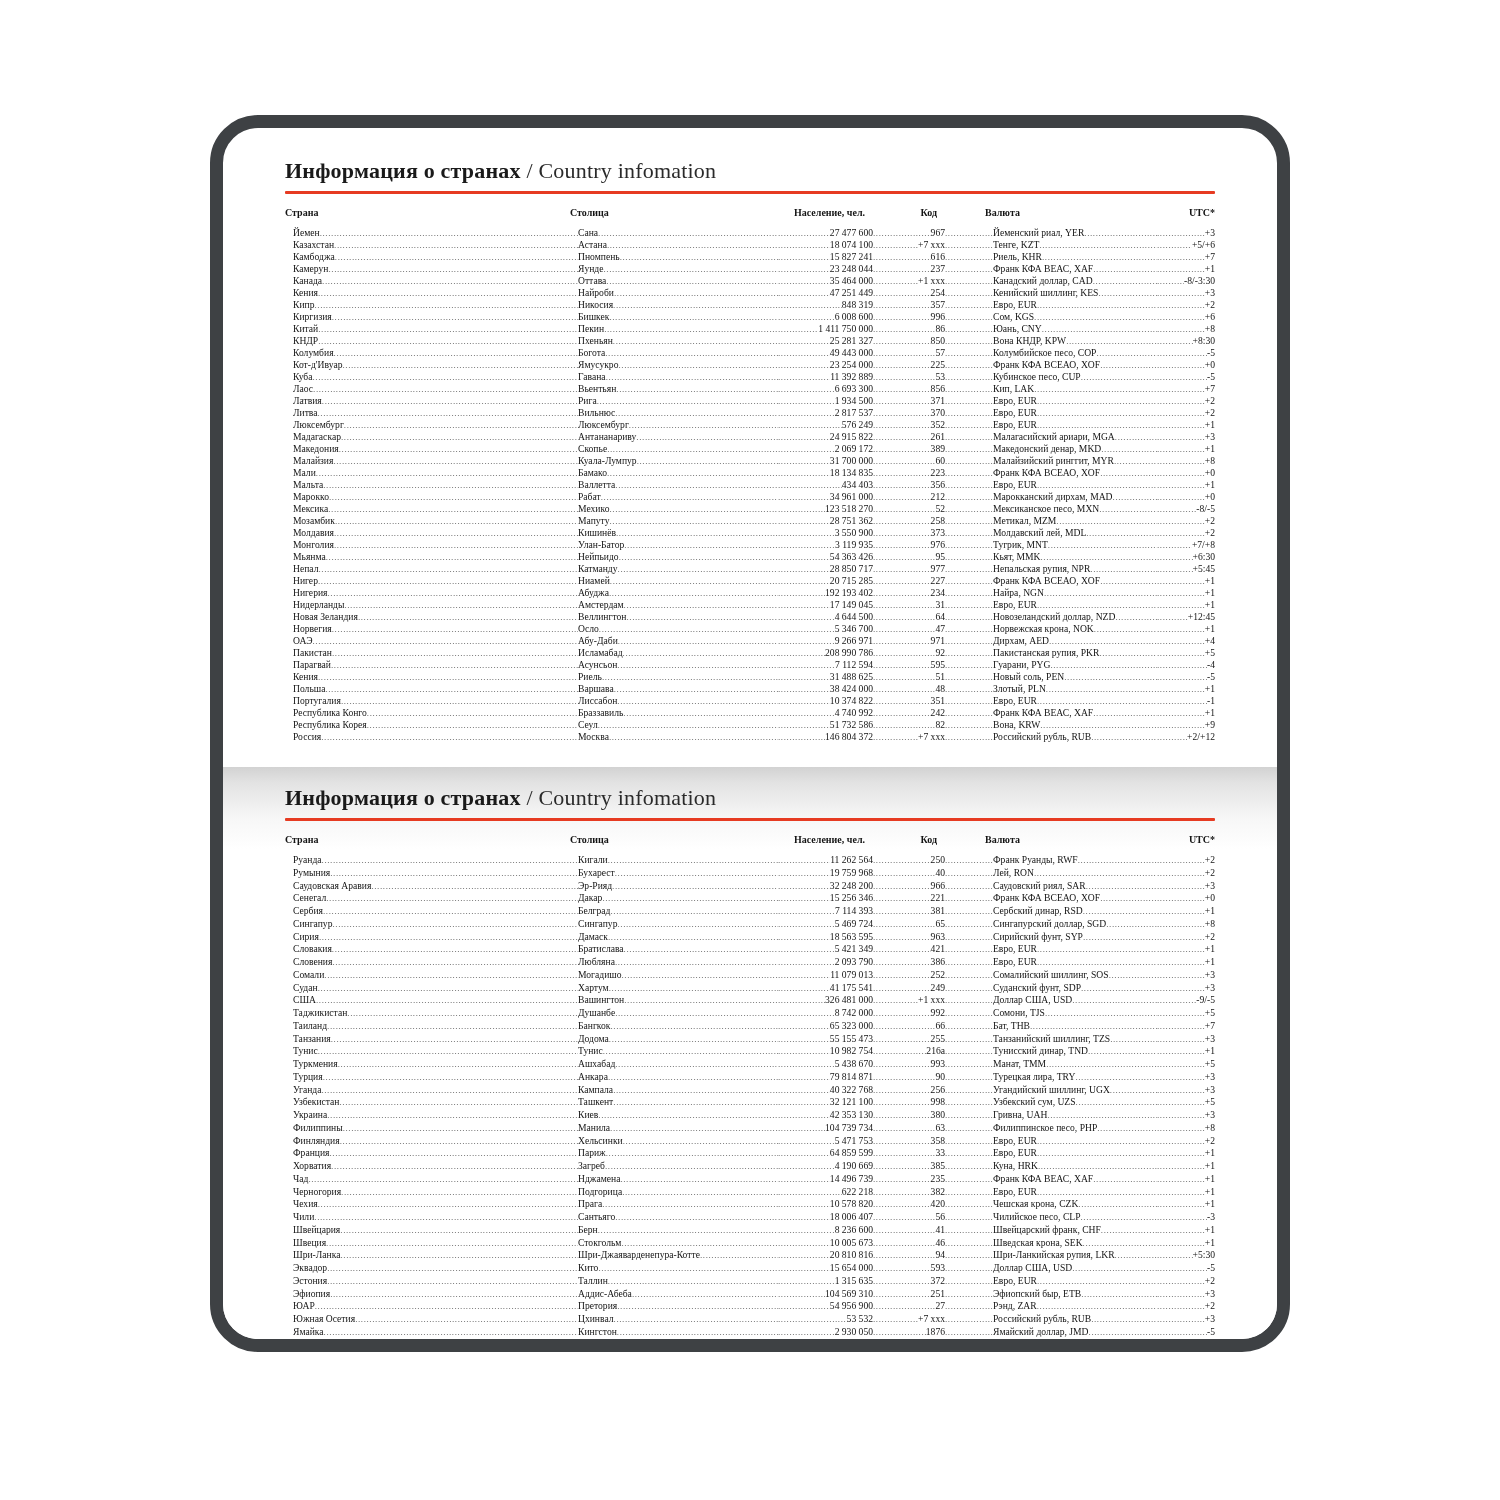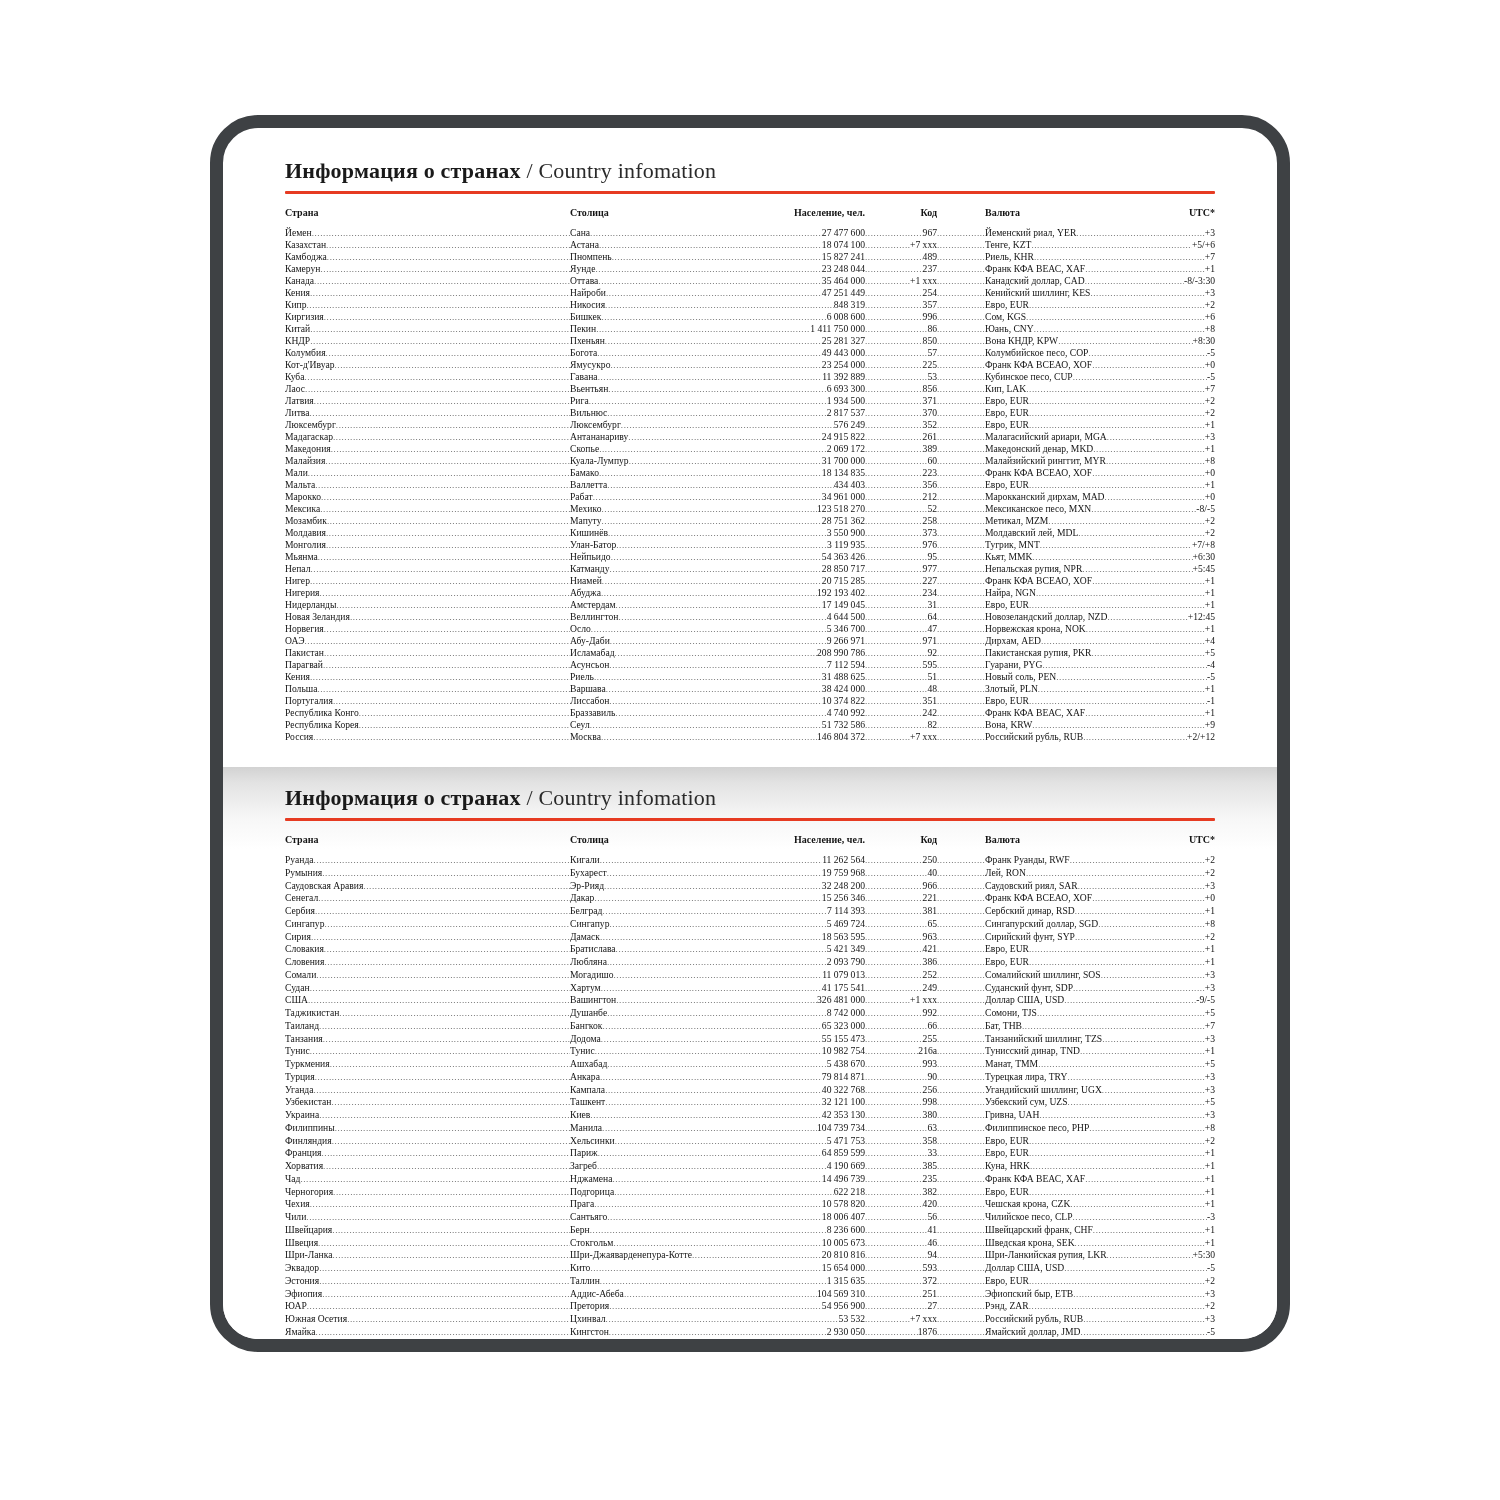--- a/index.html
+++ b/index.html
@@ -18,21 +18,21 @@
   .seam{height:24px;background:#ffffff;}
   .page--second{
     background:linear-gradient(180deg,#d2d2d2 0px,#e3e3e3 16px,#f7f7f7 52px,#ffffff 82px);
     padding-top:18px;
   }
   .page-title{margin:0;font-size:22px;line-height:26px;letter-spacing:.2px;}
   .title-ru{font-weight:bold;color:#1a1a1a;}
   .title-sep,.title-en{font-weight:normal;color:#2a2a2a;}
   .rule{height:3px;background:#e63b22;margin:7px 0 12px 0;border-radius:1px;}
   .thead{display:flex;font-weight:bold;font-size:10px;line-height:14px;margin-bottom:7px;white-space:nowrap;}
-  .tbody{display:block;}
+  .tbody{display:block;margin-left:8px;}
   .trow{display:flex;font-size:9.6px;line-height:12px;white-space:nowrap;}
   .page--second .trow{line-height:11.75px;align-items:flex-end;}
   .cell{display:flex;overflow:hidden;min-width:0;}
   .c-country{flex:0 0 285px;}
   .c-capital{flex:0 0 200px;}
   .c-pop{flex:0 0 95px;}
   .c-code{flex:0 0 72px;}
   .c-gap{flex:0 0 48px;}
   .c-curr{flex:1 1 auto;}
   .c-utc{flex:0 0 58px;}
@@ -134,21 +134,21 @@
           <span class="cell c-capital">
             <span class="txt">Пномпень</span>
             <span class="lead"></span>
           </span>
           <span class="cell c-pop">
             <span class="lead"></span>
             <span class="txt">15 827 241</span>
           </span>
           <span class="cell c-code">
             <span class="lead"></span>
-            <span class="txt">489</span>
+            <span class="txt">616</span>
           </span>
           <span class="cell c-gap">
             <span class="lead"></span>
           </span>
           <span class="cell c-curr">
             <span class="txt">Риель, KHR</span>
             <span class="lead"></span>
           </span>
           <span class="cell c-utc">
             <span class="lead"></span>

